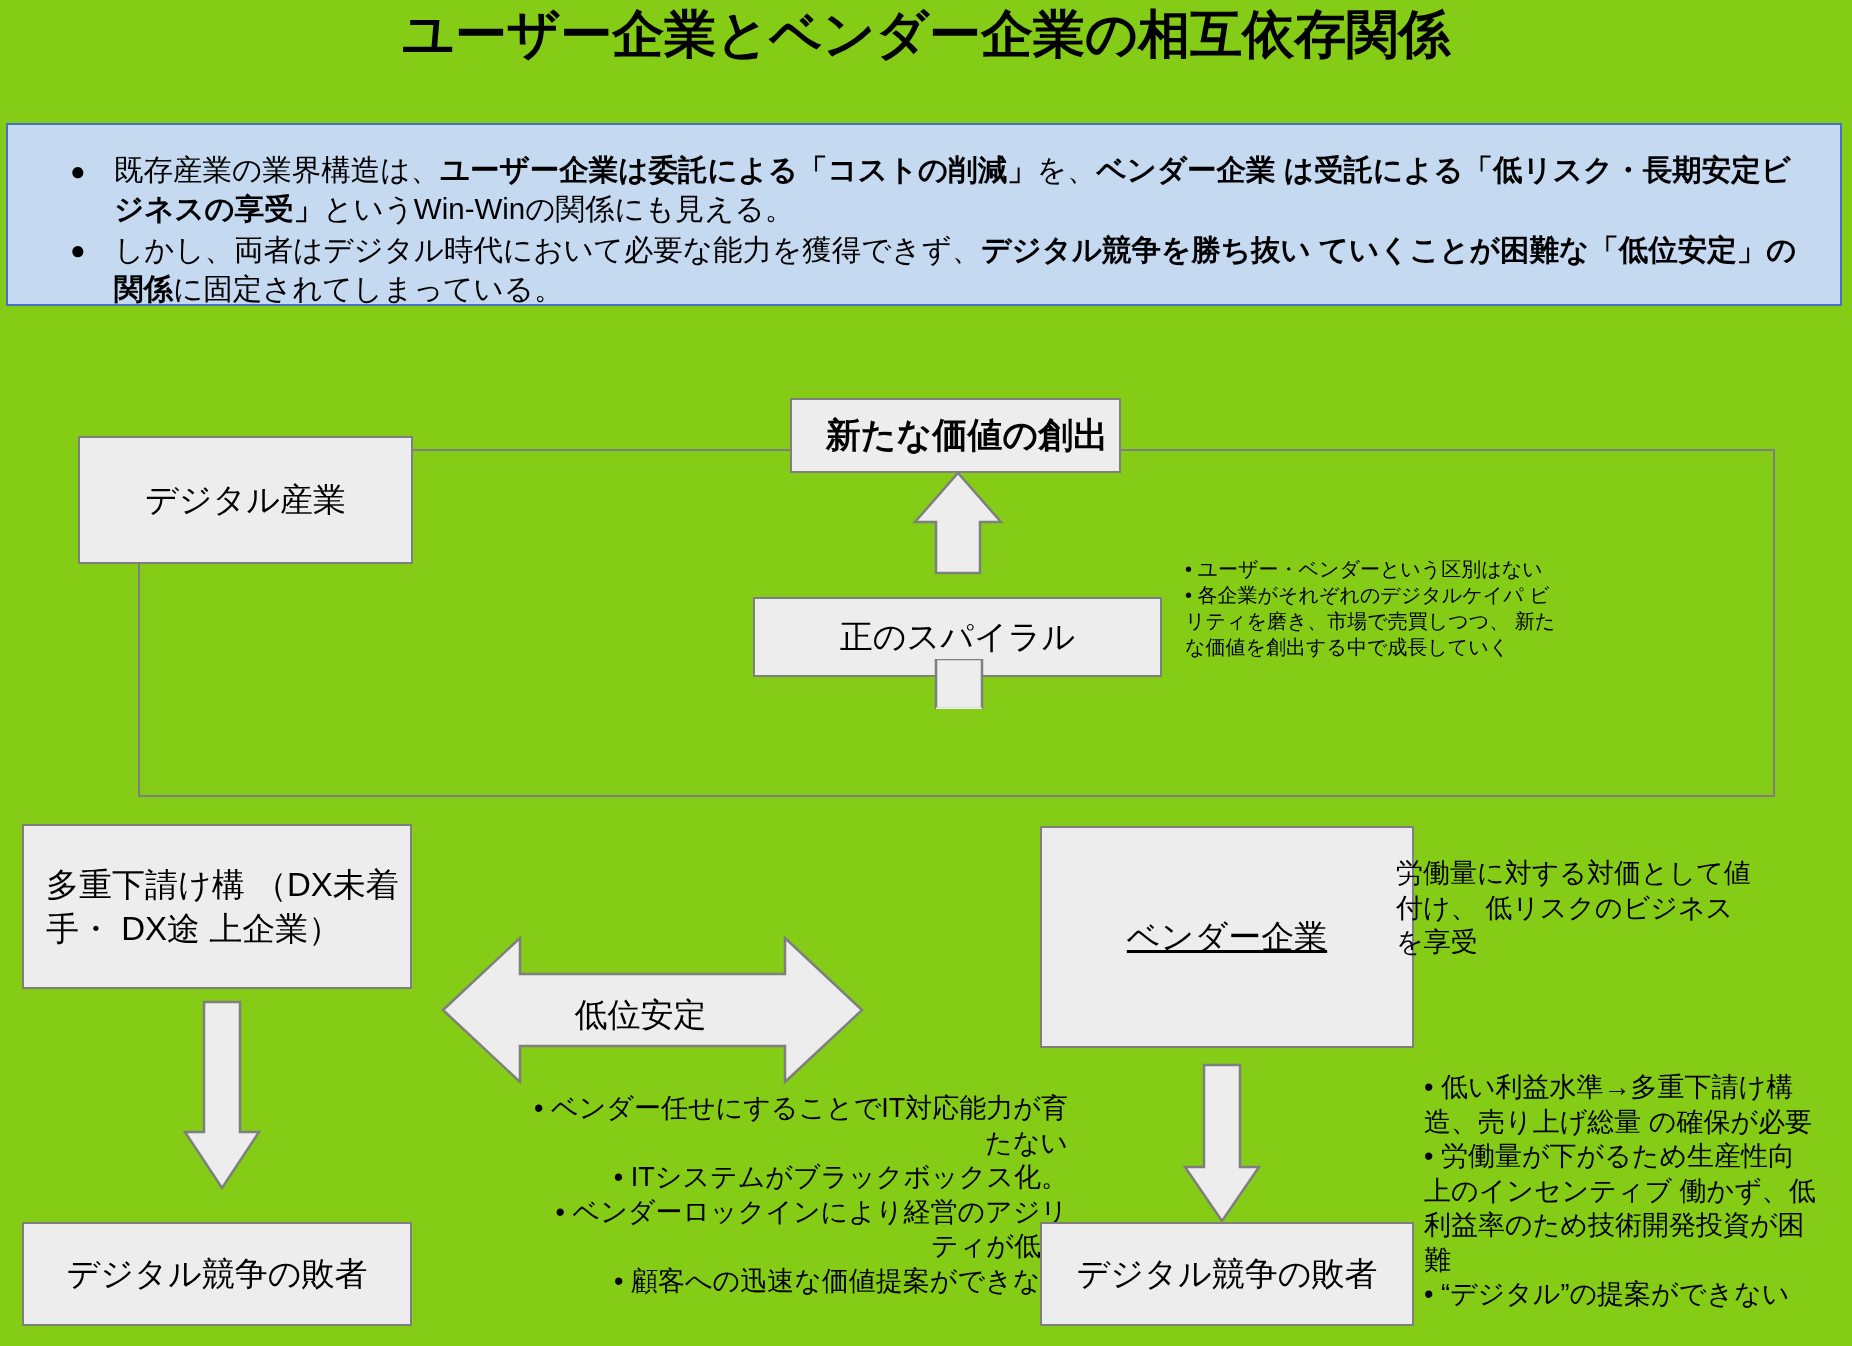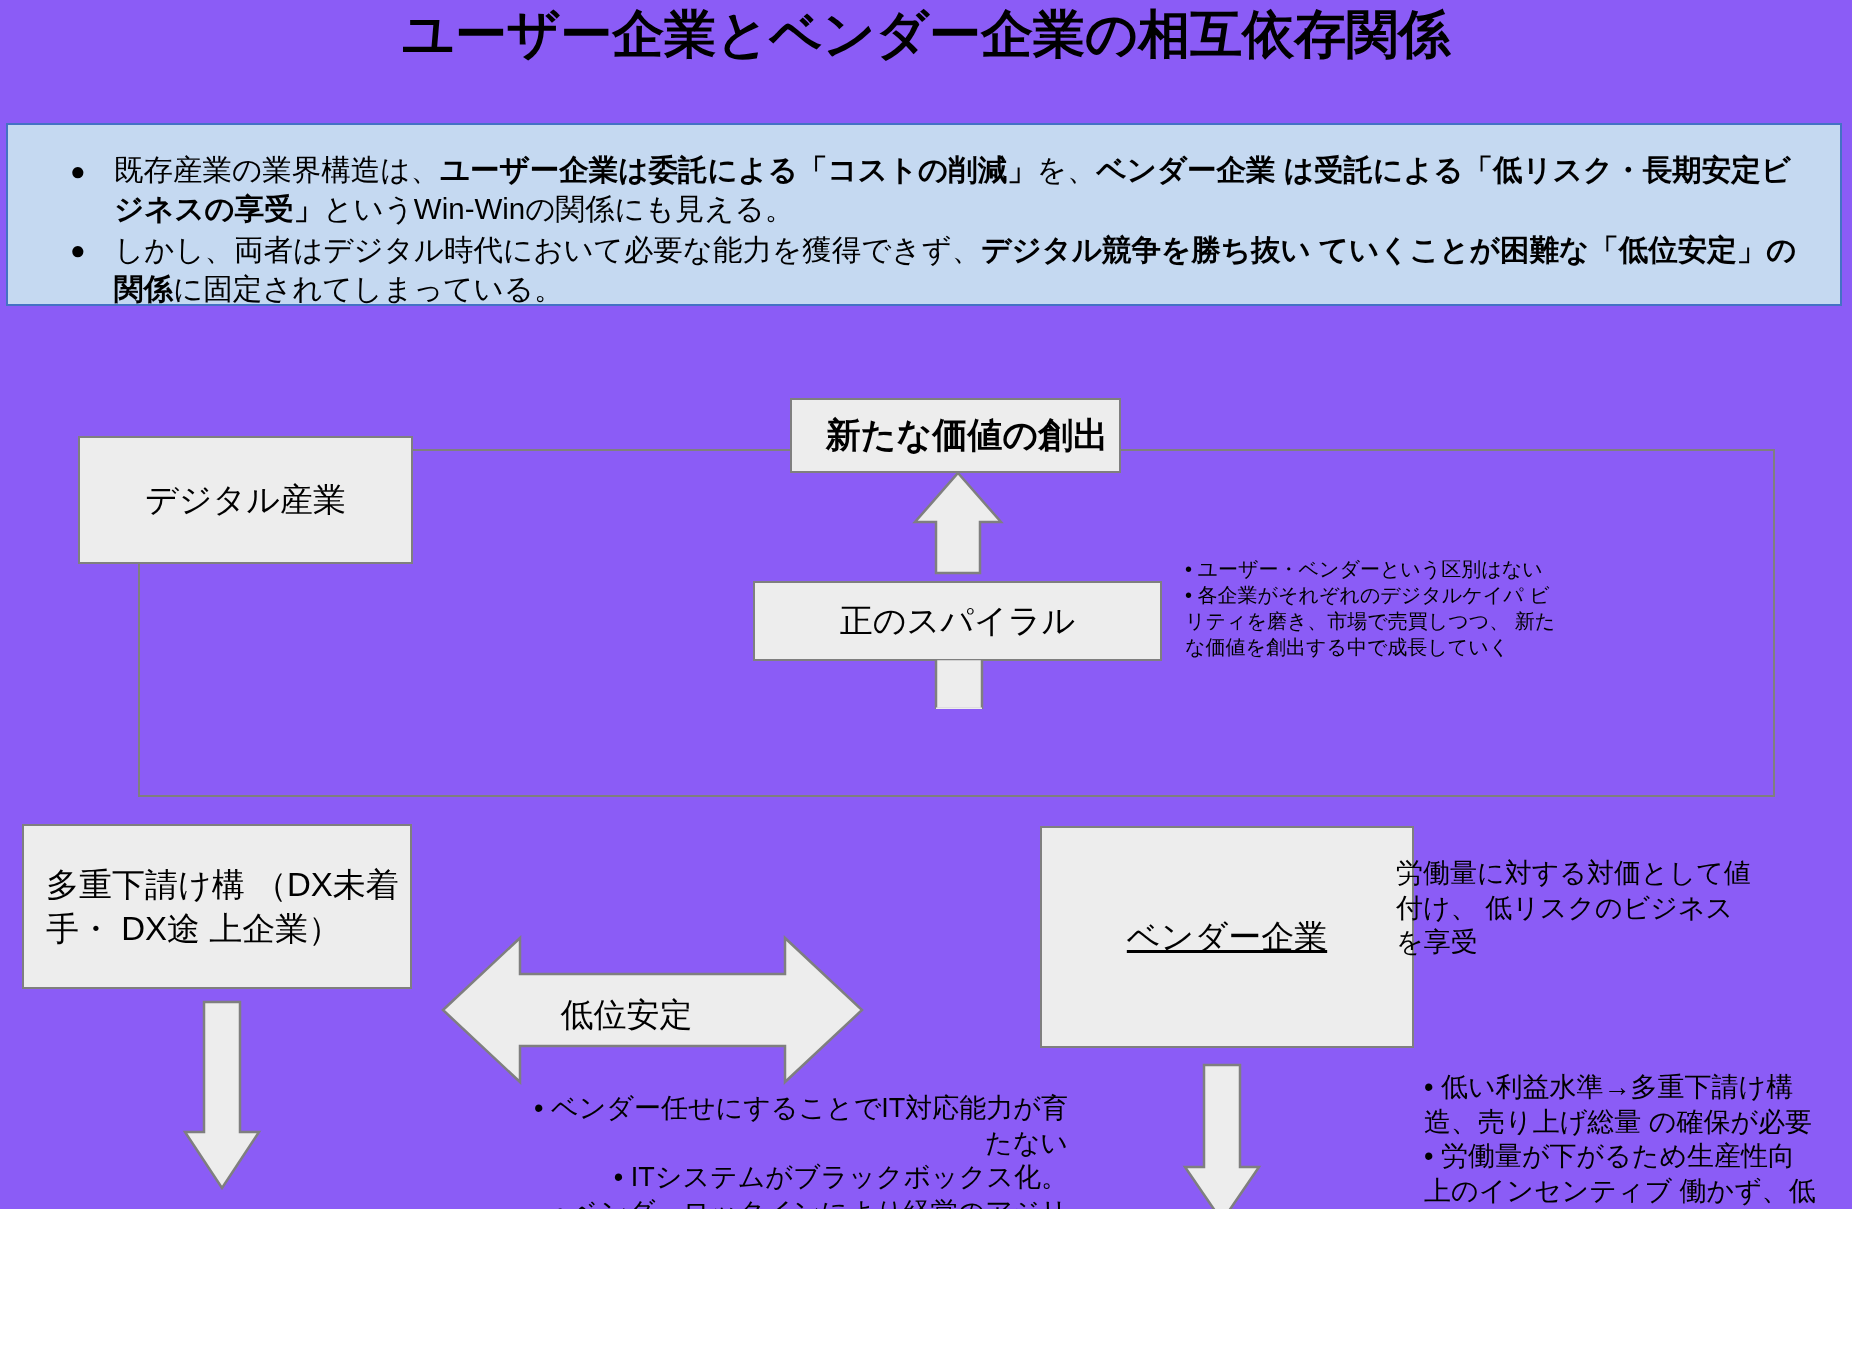--- a/index.html
+++ b/index.html
@@ -7,23 +7,23 @@
     padding: 0;
     background: #ffffff;
   }
   body {
     font-family: "Liberation Sans", "DejaVu Sans", sans-serif;
     color: #000000;
   }
   #page {
     position: relative;
     width: 1852px;
-    height: 1209px;
+    height: 1346px;
     overflow: hidden;
-    background: #8b5cf6;
+    background: #84cc16;
   }
 
   
   #title {
     position: absolute;
     left: 0;
     top: 6px;
     width: 1852px;
     text-align: center;
     font-size: 52px;
@@ -144,21 +144,21 @@
   <div class="line v" style="left:138px; top:563px; height:234px;"></div>
 
   <div class="gbox" style="left:78px; top:436px; width:335px; height:128px;">デジタル産業</div>
 
   <div class="gbox bold" style="left:790px; top:398px; width:331px; height:75px;padding-left:23px;">新たな価値の創出</div>
 
   <svg class="arrow-svg" style="left:912px; top:470px;" width="92" height="105" viewBox="0 0 92 105">
     <polygon points="46,3 89,52 68,52 68,103 24,103 24,52 3,52" fill="#ededed" stroke="#7f7f7f" stroke-width="2.5"></polygon>
   </svg>
 
-  <div class="gbox" style="left:753px; top:581px; width:409px; height:80px;">正のスパイラル</div>
+  <div class="gbox" style="left:753px; top:597px; width:409px; height:80px;">正のスパイラル</div>
 
   <svg class="arrow-svg" style="left:934px; top:659px;" width="50" height="50" viewBox="0 0 50 50">
     <polygon points="2,50 2,0 48,0 48,50" fill="#ededed" stroke="#7f7f7f" stroke-width="2.5"></polygon>
     <line x1="2" y1="50" x2="48" y2="50" stroke="#ededed" stroke-width="3"></line>
   </svg>
 
   <div class="note" style="left:1185px; top:556px; width:600px;">• ユーザー・ベンダーという区別はない
 • 各企業がそれぞれのデジタルケイパ ビ
 リティを磨き、市場で売買しつつ、 新た
 な価値を創出する中で成長していく</div>
@@ -170,21 +170,21 @@
   <svg class="arrow-svg" style="left:182px; top:1000px;" width="80" height="190" viewBox="0 0 80 190">
     <polygon points="22,2 58,2 58,132 77,132 40,188 3,132 22,132" fill="#ededed" stroke="#7f7f7f" stroke-width="2.5"></polygon>
   </svg>
 
   <div class="gbox" style="left:22px; top:1222px; width:390px; height:104px;">デジタル競争の敗者</div>
 
 
   <svg class="arrow-svg" style="left:440px; top:930px;" width="425" height="160" viewBox="0 0 425 160">
     <polygon points="3,80 80,8 80,44 345,44 345,8 422,80 345,152 345,116 80,116 80,152" fill="#ededed" stroke="#7f7f7f" stroke-width="2.5"></polygon>
   </svg>
-  <div class="arrow-label" style="left:414px; top:993px; width:425px;">低位安定</div>
+  <div class="arrow-label" style="left:428px; top:993px; width:425px;">低位安定</div>
 
   <div class="note small" style="left:428px; top:1091px; width:640px;text-align:right;">• ベンダー任せにすることでIT対応能力が育
 たない
 • ITシステムがブラックボックス化。
 • ベンダーロックインにより経営のアジリ
 ティが低下
 • 顧客への迅速な価値提案ができない</div>
 
   <div class="gbox" style="left:1040px; top:826px; width:374px; height:222px;text-decoration:underline;">ベンダー企業</div>
 

